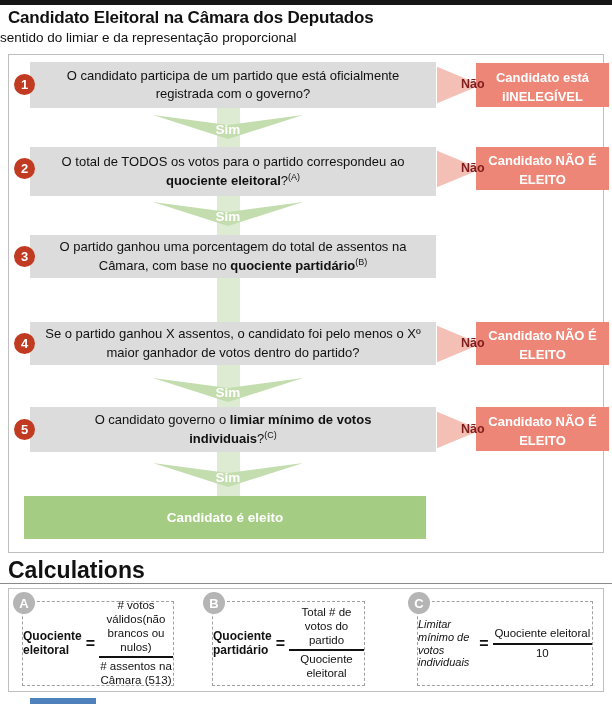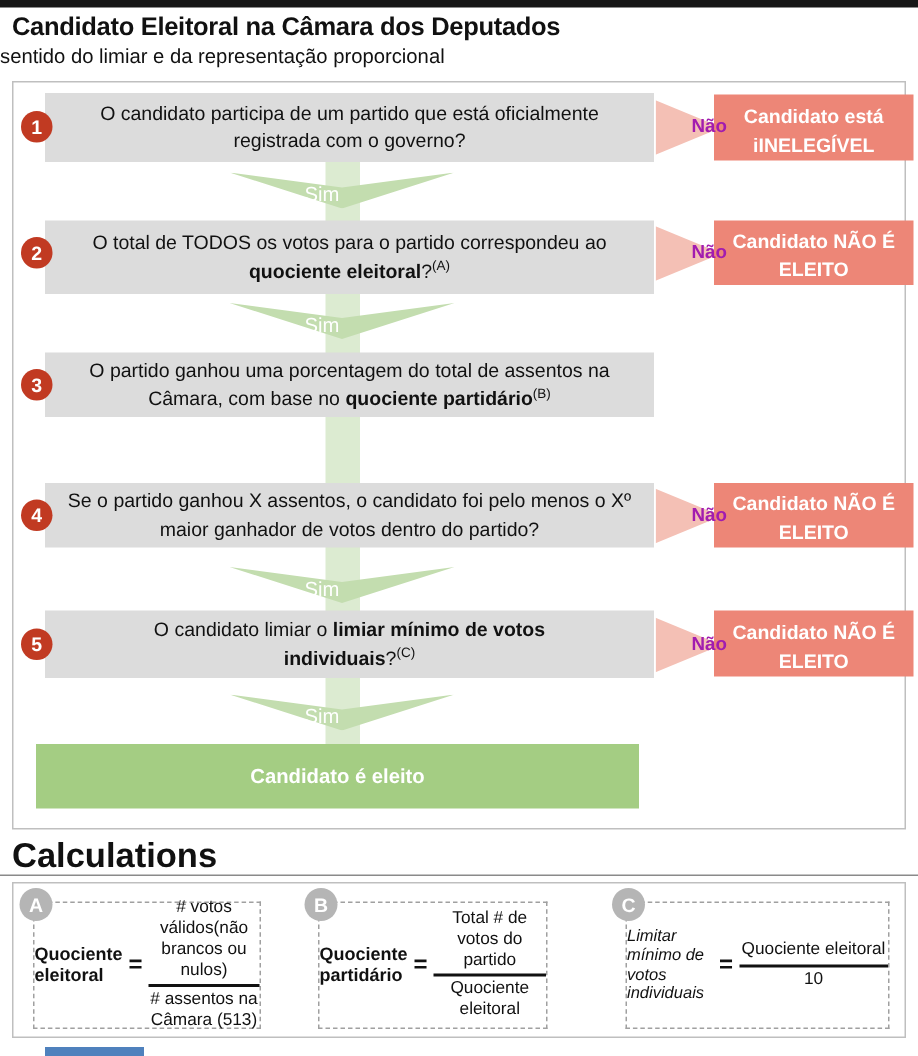--- a/index.html
+++ b/index.html
@@ -14,37 +14,37 @@
   .frame { position:absolute; border:1px solid var(--c-frame-border, #bfbfbf); background:#fff; }
   .flow-frame { left:8px; top:54px; width:596px; height:499px; }
   .calc-frame { left:8px; top:588px; width:596px; height:104px; }
 
   .band { position:absolute; left:217px; top:108px; width:23px; height:390px;
           background:var(--c-band, #dcebd1); z-index:1; }
 
   .chevron { position:absolute; left:153px; width:150px; height:24px; z-index:2;
              background:var(--c-chevron, #c3ddaf);
              clip-path:polygon(0 0, 50% 42%, 100% 0, 50% 100%); }
-  .sim-label { position:absolute; left:203px; width:50px; z-index:4;
-               color:#fff; font-weight:normal; font-size:13.5px; }
+  .sim-label { position:absolute; left:203px; width:50px; text-align:center; z-index:4;
+               color:#fff; font-weight:bold; font-size:13.5px; }
 
   .qbox { position:absolute; left:30px; width:406px; background:var(--c-gray-box, #dcdcdc);
           z-index:3; display:flex; align-items:center; justify-content:center; }
   .qtext { font-size:13px; line-height:1.35; text-align:center; padding:0 14px; }
   .qtext sup { font-size:9px; }
 
   .badge { position:absolute; left:14px; width:21px; height:21px; border-radius:50%;
            background:var(--c-step-badge, #c13a22); color:#fff; font-weight:bold; font-size:13px;
            display:flex; align-items:center; justify-content:center; z-index:5; }
 
   .nao-arrow { position:absolute; left:437px; width:44px; height:38px; z-index:3;
                background:var(--c-nao-arrow, #f4c0b5);
                clip-path:polygon(0 2%, 0 98%, 100% 50%); }
   .nao-label { position:absolute; left:438px; width:32px; text-align:center; z-index:4;
-               color:#a21caf; font-weight:bold; font-size:12.5px;padding-left:23px; }
+               color:#7f1d1d; font-weight:bold; font-size:12.5px;padding-left:23px; }
 
   .redbox { position:absolute; left:476px; width:133px; background:var(--c-red-box, #ed8677);
             color:#fff; font-weight:bold; font-size:13px; line-height:1.45; text-align:center;
             display:flex; align-items:flex-end; justify-content:center; z-index:3; }
 
   .greenbox { position:absolute; left:24px; top:496px; width:402px; height:43px;
               background:var(--c-green-box, #a4cd83); color:#fff; font-weight:bold; font-size:13.5px;
               display:flex; align-items:center; justify-content:center; z-index:3; }
 
   .calc-heading { position:absolute; left:8px; top:557px; font-size:23px; font-weight:bold; }
@@ -123,21 +123,21 @@
   <div class="qtext"><span>Se o partido ganhou X assentos, o candidato foi pelo menos o Xº maior ganhador de votos dentro do partido?</span><b></b><span></span><sup></sup></div>
 </div>
 <div class="nao-arrow" style="top:325px"></div>
 <div class="nao-label" style="top:336px">Não</div>
 <div class="redbox" style="top:322px;height:43px">
   <div><span>Candidato NÃO É</span><br><span>ELEITO</span></div>
 </div>
 
 <div class="badge" style="top:419px">5</div>
 <div class="qbox" style="top:407px;height:45px">
-  <div class="qtext" style="max-width:330px"><span>O candidato limiar o </span><b>limiar mínimo de votos individuais</b><span>?</span><sup>(C)</sup></div>
+  <div class="qtext" style="max-width:330px"><span>O candidato governo o </span><b>limiar mínimo de votos individuais</b><span>?</span><sup>(C)</sup></div>
 </div>
 <div class="nao-arrow" style="top:411px"></div>
 <div class="nao-label" style="top:422px">Não</div>
 <div class="redbox" style="top:407px;height:44px">
   <div><span>Candidato NÃO É</span><br><span>ELEITO</span></div>
 </div>
 
 <div class="greenbox">
   <span>Candidato é eleito</span>
 </div>

